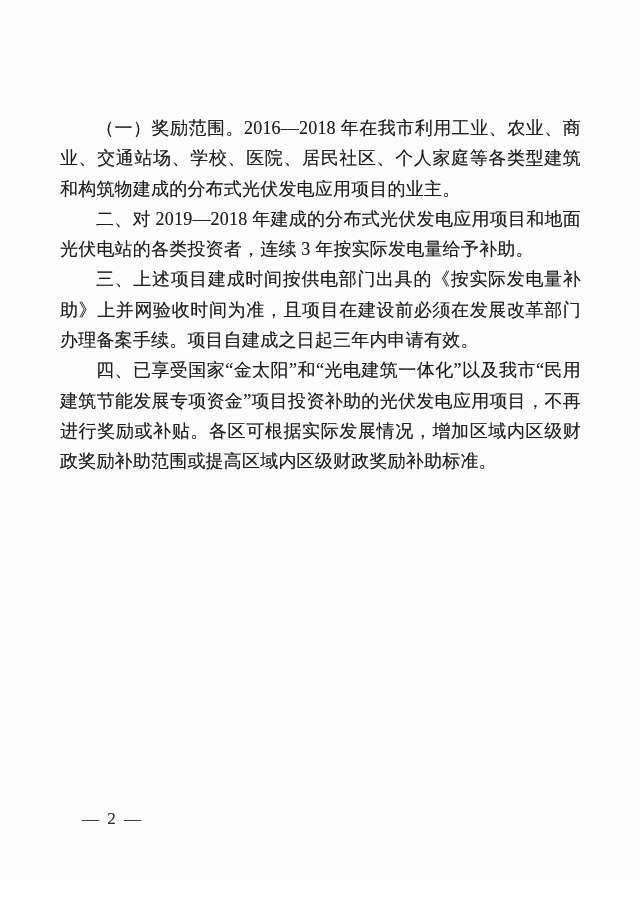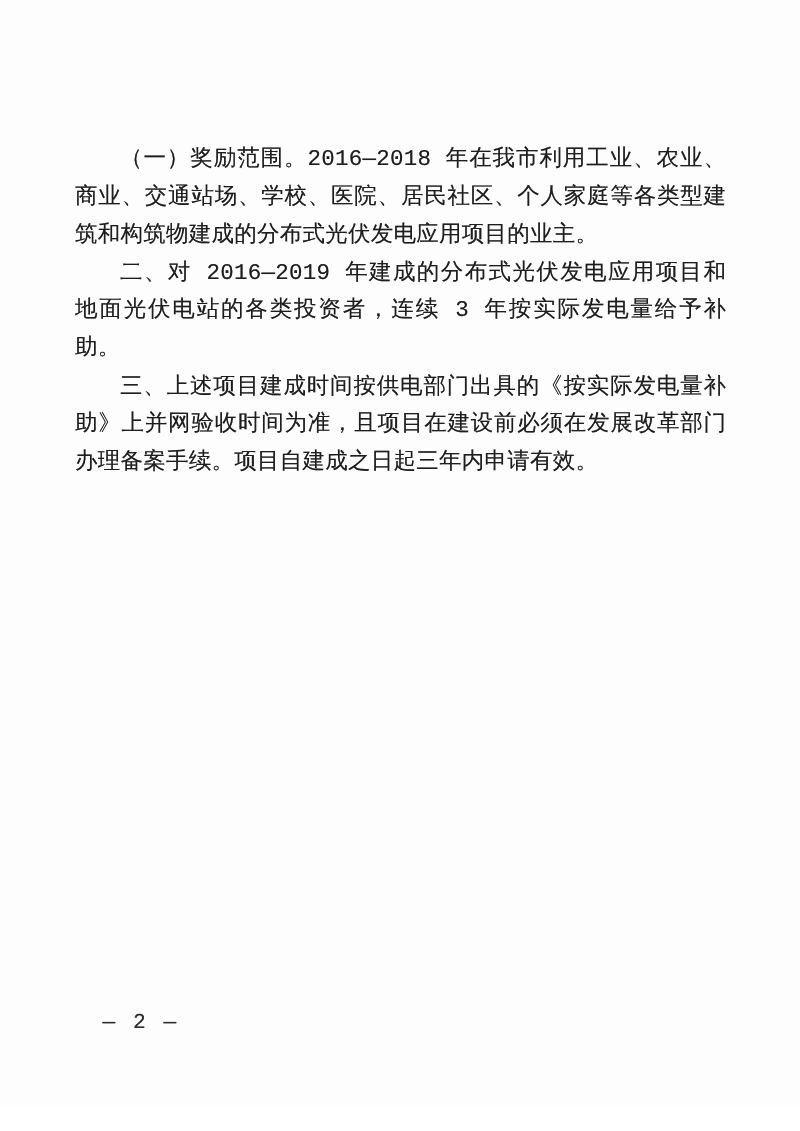--- a/index.html
+++ b/index.html
@@ -6,21 +6,21 @@
     margin: 0;
     padding: 0;
     background: #ffffff;
   }
   .page {
     position: relative;
     width: 640px;
     height: 887px;
     background: #fdfdfd;
     overflow: hidden;
-    font-family: Liberation Mono, monospace;
+    font-family: Liberation Serif, serif;
   }
   .content {
     position: absolute;
     left: 60px;
     top: 113px;
     width: 521px;
   }
   .content p {
     margin: 0;
     font-size: 18px;
@@ -42,17 +42,18 @@
     letter-spacing: 2px;
     text-shadow: 0 0 0.4px rgba(30,30,30,0.45);
   }
 </style>
 </head>
 <body>
 
 <div class="page">
   <div class="content">
     <p>（一）奖励范围。2016—2018 年在我市利用工业、农业、商业、交通站场、学校、医院、居民社区、个人家庭等各类型建筑和构筑物建成的分布式光伏发电应用项目的业主。</p>
-    <p>二、对 2016—2019 年建成的分布式光伏发电应用项目和地面光伏电站的各类投资者，连续 3 年按实际发电量给予补助。</p>
+    <p>二、对 2019—2018 年建成的分布式光伏发电应用项目和地面光伏电站的各类投资者，连续 3 年按实际发电量给予补助。</p>
     <p>三、上述项目建成时间按供电部门出具的《按实际发电量补助》上并网验收时间为准，且项目在建设前必须在发展改革部门办理备案手续。项目自建成之日起三年内申请有效。</p>
+    <p>四、已享受国家“金太阳”和“光电建筑一体化”以及我市“民用建筑节能发展专项资金”项目投资补助的光伏发电应用项目，不再进行奖励或补贴。各区可根据实际发展情况，增加区域内区级财政奖励补助范围或提高区域内区级财政奖励补助标准。</p>
   </div>
   <div class="page-number">— 2 —</div>
 </div>
 
 </body></html>

